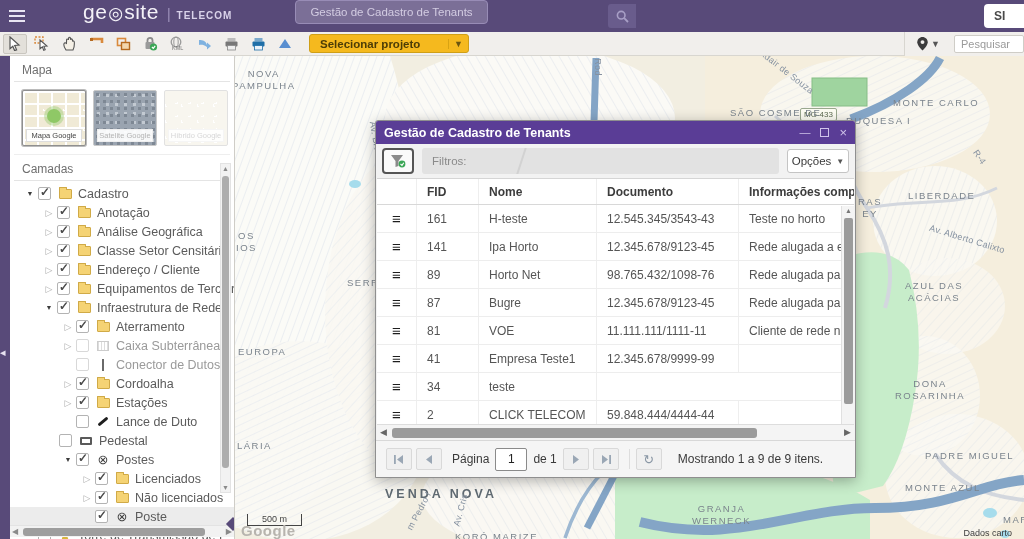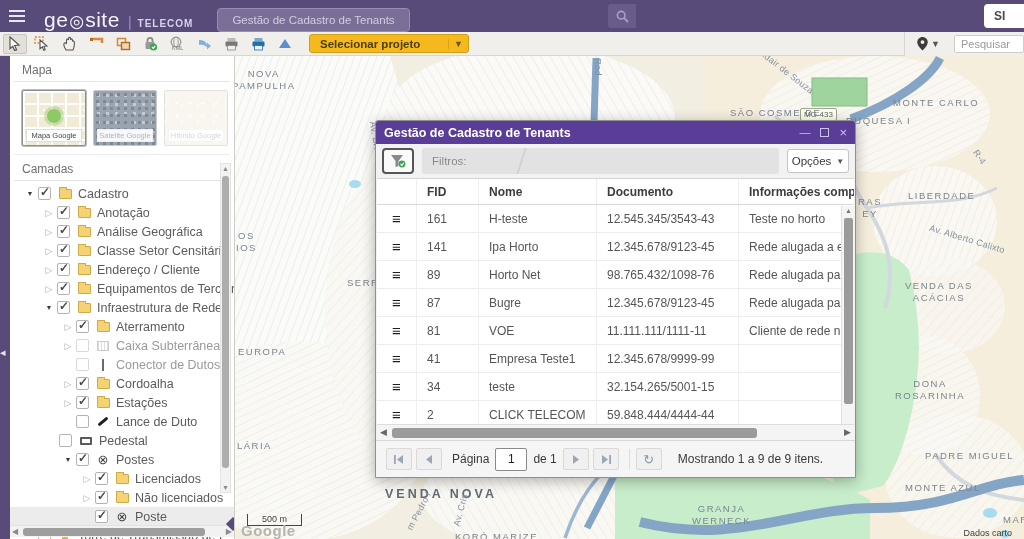--- a/index.html
+++ b/index.html
@@ -1,20 +1,20 @@
 <!DOCTYPE html>
 <html><head>
 <meta charset="utf-8">
 <style>
   * { margin:0; padding:0; box-sizing:border-box; }
   html,body { width:1024px; height:539px; overflow:hidden; font-family:"Liberation Sans", sans-serif; }
   #stage { position:relative; width:1024px; height:539px; background:#f2eee1; overflow:hidden; }
 
   
-  #header { position:absolute; left:0; top:0; width:1024px; height:32px; background:#584a79; z-index:30; display:flex; align-items:flex-end; }
+  #header { position:absolute; left:0; top:0; width:1024px; height:32px; background:#584a79; z-index:30; display:flex; align-items:flex-start;gap:39px; }
   #menu-btn { width:34px; height:32px; display:flex; align-items:center; justify-content:center; cursor:pointer; }
   .hamb { position:relative; width:16px; height:2px; background:#e9e5f2; box-shadow:0 -5px 0 #e9e5f2, 0 5px 0 #e9e5f2; }
   #logo { display:flex; align-items:baseline; margin-left:10px; color:#fff; }
   #logo .geo { font-size:21px; font-weight:400; letter-spacing:.5px; color:#f4f2f8; }
   #logo .ring { font-size:17px; color:#f4f2f8; padding:0 1px; }
   #logo .sep { color:#9f93bd; margin:0 6px 0 8px; font-size:14px; }
   #logo .tel { font-size:10px; font-weight:bold; letter-spacing:1px; color:#d9d2ea; }
   #header-tab { margin-left:24px; height:24px; padding:0 14px; background:#7b6f97; border:1px solid #988cb6; border-radius:4px; color:#d3cce2; font-size:11.5px; display:flex; align-items:center; }
   #hdr-search { position:absolute; left:608px; top:4px; height:24px; display:flex; }
   #hdr-search-icon { width:28px; height:24px; background:#695c8c; border-radius:3px 0 0 3px; display:flex; align-items:center; justify-content:center; }
@@ -193,21 +193,21 @@
     <div id="google-logo">Google</div>
     <div id="attribution">Dados carto</div>
   <span class="maplabel area" style="left: -3px; top: 12px;">NOVA
 PAMPULHA</span>
       <span class="maplabel area" style="left: 465px; top: 51px; margin-left: 30px;">SÃO COSME DE</span>
       <span class="maplabel area" style="left: 658px; top: 41px;">MONTE CARLO</span>
       <span class="maplabel area" style="left: 611px; top: 59px;">DUQUESA I</span>
       <span class="maplabel area" style="left: 673px; top: 134px;">LIBERDADE</span>
       <span class="maplabel area" style="left: 623px; top: 140px;">RAS
 EY</span>
-      <span class="maplabel area" style="left: 670px; top: 224px;">VENDA DAS
+      <span class="maplabel area" style="left: 670px; top: 224px;">AZUL DAS
 ACÁCIAS</span>
       <span class="maplabel area" style="left: 660px; top: 322px;">DONA
 ROSARINHA</span>
       <span class="maplabel area" style="left: 690px; top: 394px;">PADRE MIGUEL</span>
       <span class="maplabel area" style="left: 670px; top: 426px;">MONTE AZUL</span>
       <span class="maplabel area" style="left: 768px; top: 458px;">MARI</span>
       <span class="maplabel area-lg" style="left: 150px; top: 431px;">VENDA NOVA</span>
       <span class="maplabel area" style="left: 457px; top: 447px;">GRANJA
 WERNECK</span>
       <span class="maplabel area" style="left: 220px; top: 475px;">KORÓ MARIZE</span>
@@ -497,21 +497,20 @@
               <div class="g-c c2">Empresa Teste1</div>
               <div class="g-c c3">12.345.678/9999-99</div>
               <div class="g-c c4"></div>
             </div>
             <div class="g-row">
               <div class="g-c c0">
                 <span class="row-menu">≡</span>
               </div>
               <div class="g-c c1">34</div>
               <div class="g-c c2">teste</div>
-              <div class="g-c c3">32.154.265/5001-15</div>
               <div class="g-c c4"></div>
             </div>
             <div class="g-row">
               <div class="g-c c0">
                 <span class="row-menu">≡</span>
               </div>
               <div class="g-c c1">2</div>
               <div class="g-c c2">CLICK TELECOM</div>
               <div class="g-c c3">59.848.444/4444-44</div>
               <div class="g-c c4"></div>

